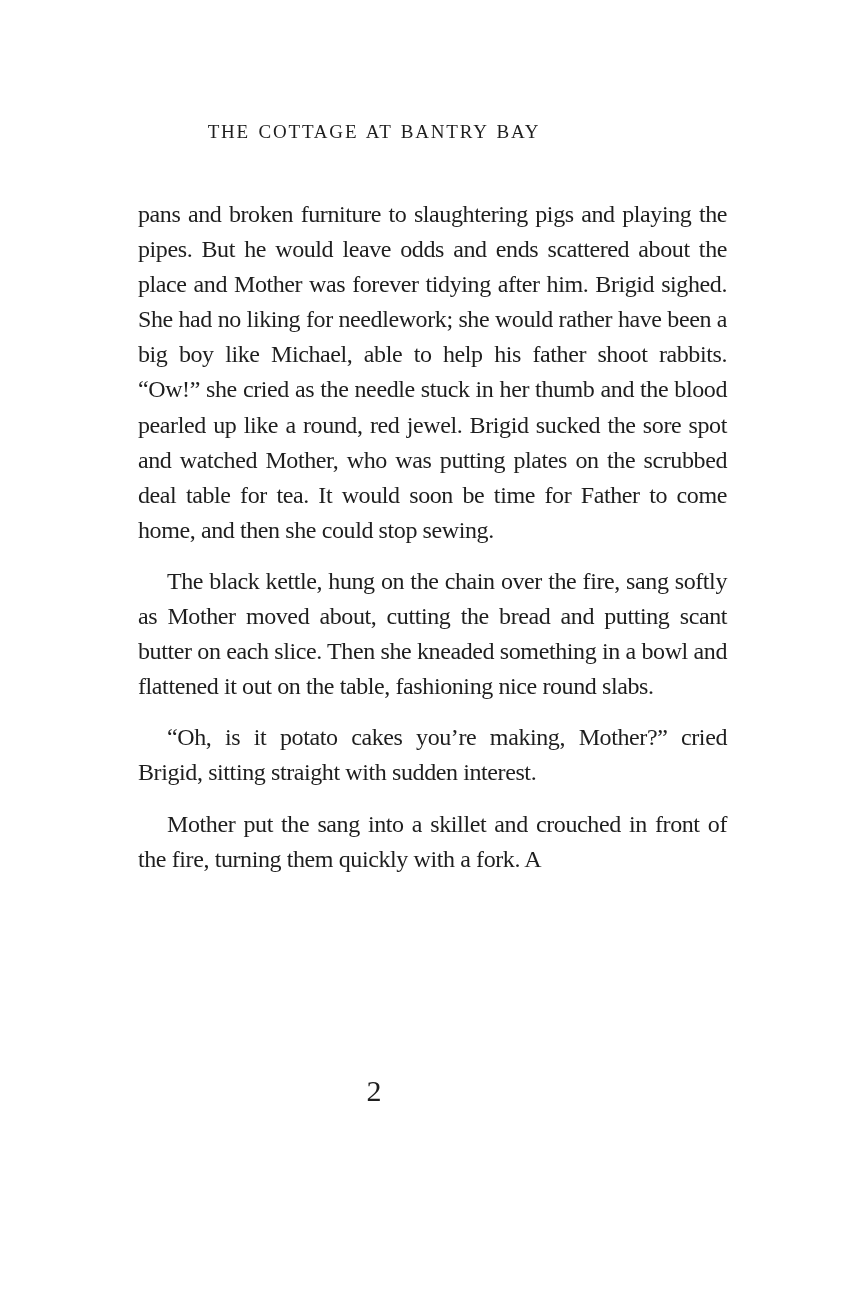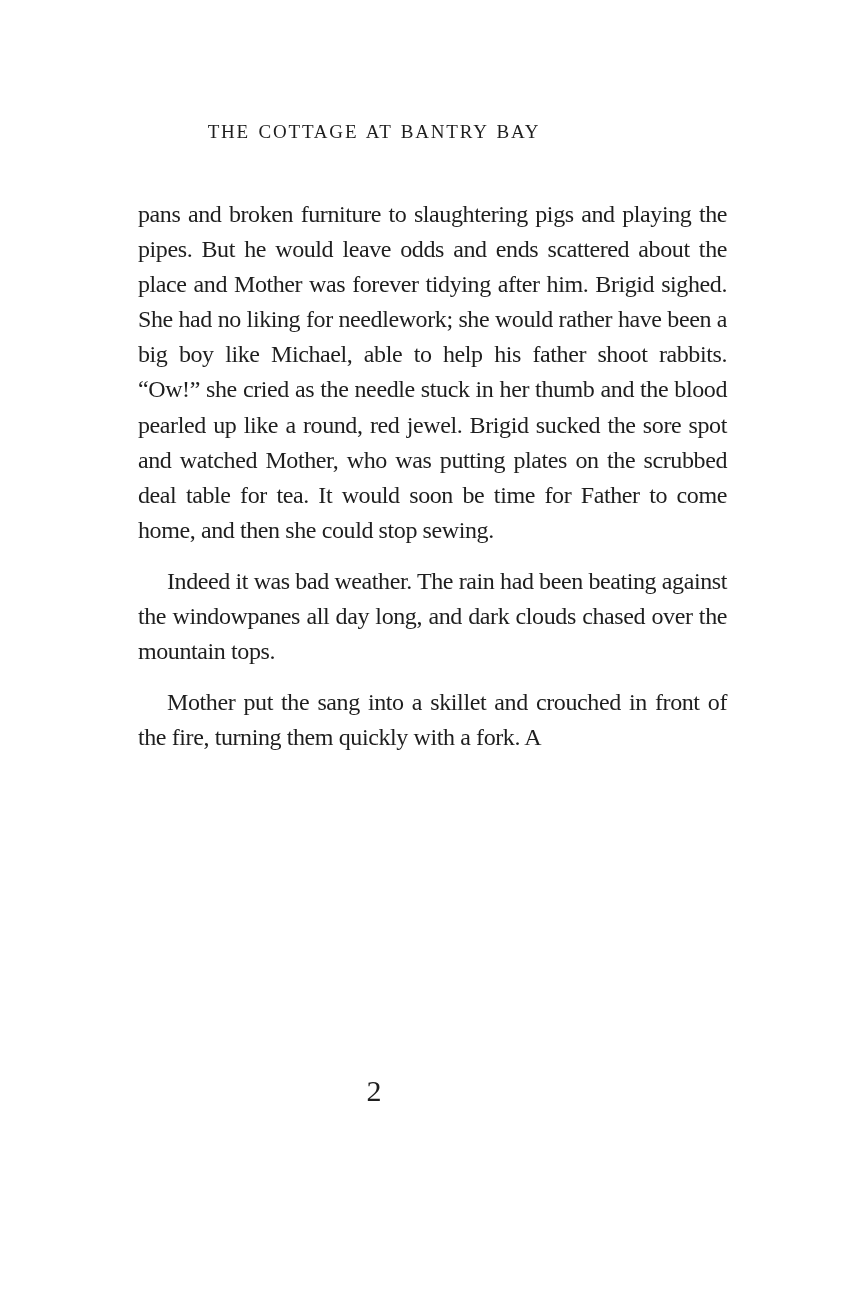--- a/index.html
+++ b/index.html
@@ -64,19 +64,20 @@
 </style>
 </head>
 <body>
 
 <div class="page">
 
   <header class="running-header">THE COTTAGE AT BANTRY BAY</header>
 
   <main class="body-text" id="body-text">
       <p class="paragraph">pans and broken furniture to slaughtering pigs and playing the pipes. But he would leave odds and ends scattered about the place and Mother was forever tidying after him. Brigid sighed. She had no liking for needlework; she would rather have been a big boy like Michael, able to help his father shoot rabbits. “Ow!” she cried as the needle stuck in her thumb and the blood pearled up like a round, red jewel. Brigid sucked the sore spot and watched Mother, who was putting plates on the scrubbed deal table for tea. It would soon be time for Father to come home, and then she could stop sewing.</p>
-      <p class="paragraph indent">Indeed it was bad weather. The rain had been beating against the windowpanes all day long, and dark clouds chased over the mountain tops.</p>
+      <p class="paragraph indent">The black kettle, hung on the chain over the fire, sang softly as Mother moved about, cutting the bread and putting scant butter on each slice. Then she kneaded something in a bowl and flattened it out on the table, fashioning nice round slabs.</p>
+      <p class="paragraph indent">“Oh, is it potato cakes you’re making, Mother?” cried Brigid, sitting straight with sudden interest.</p>
       <p class="paragraph indent">Mother put the sang into a skillet and crouched in front of the fire, turning them quickly with a fork. A</p>
     </main>
 
   <footer class="page-number">2</footer>
 
 </div>
 
 </body></html>

